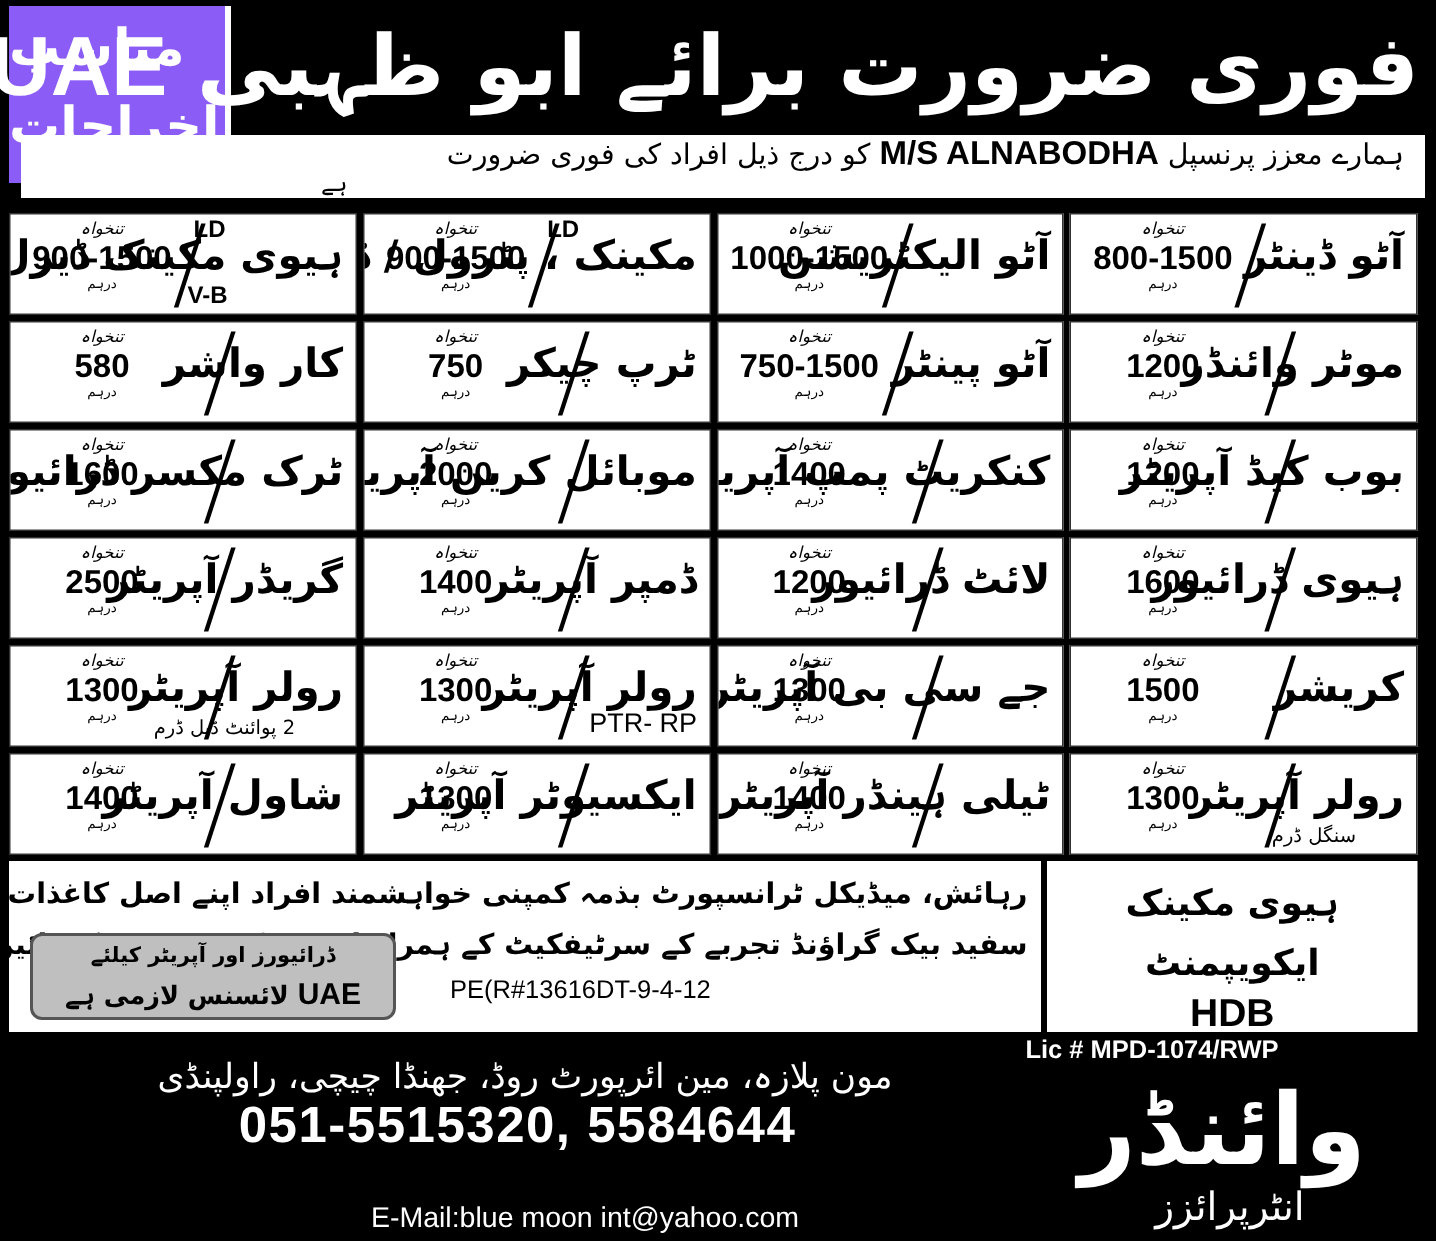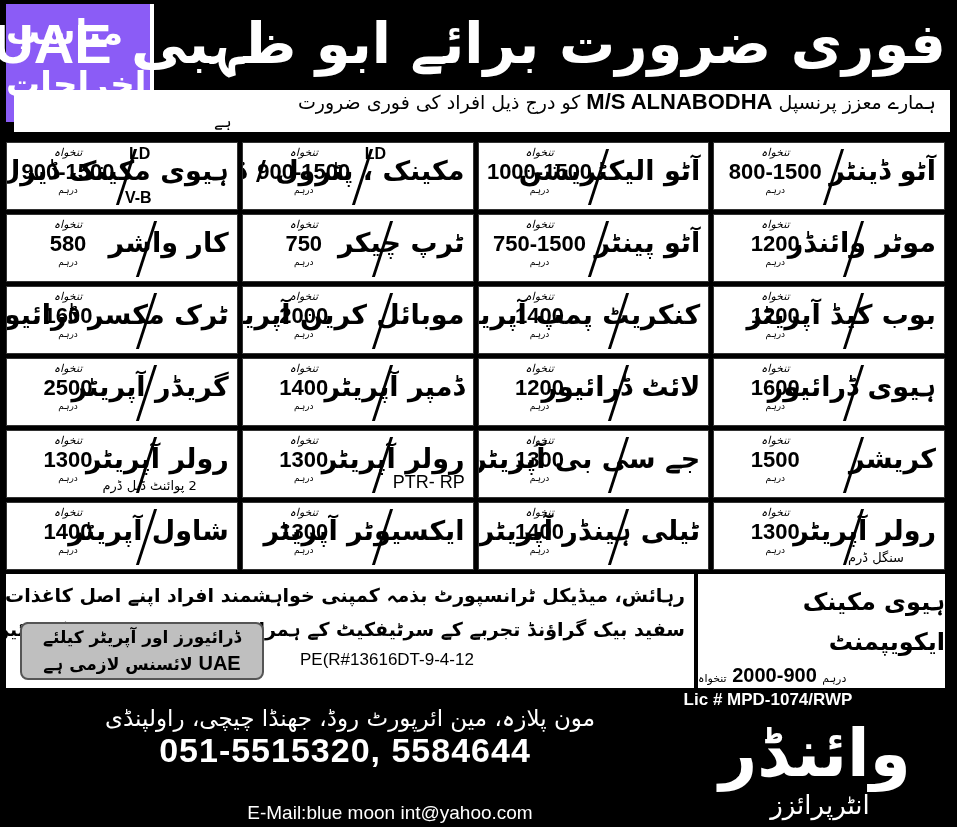--- a/index.html
+++ b/index.html
@@ -32,31 +32,31 @@
   .cell .slash { position: absolute; top: 6px; width: 3px; height: 56px; background: #000; transform: skewX(-18deg); }
   .cell .sal-wrap { position: absolute; left: 6px; top: 4px; width: 110px; text-align: center; }
   .cell .sal-label { font-size: 11px; font-style: italic; direction: rtl; line-height: 12px; display: block; }
   .cell .sal { font-family: "Liberation Sans", sans-serif; font-weight: bold; font-size: 22px; line-height: 26px; display: block; }
   .cell .cur { font-size: 9px; direction: rtl; display: block; line-height: 10px; }
   .ptr { position: absolute; left: 150px; bottom: 4px; font-family: "Liberation Sans", sans-serif; font-size: 18px; }
 
   
   .info { position: absolute; left: 6px; top: 574px; width: 939px; height: 114px; background: #fff; }
   .info .divider-v { position: absolute; left: 688px; top: 0; width: 4px; height: 114px; background: #000; }
-  .hdb-box { position: absolute; left: 692px; top: 0; width: 247px; height: 114px; }
+  .hdb-box { position: absolute; left: 692px; top: 0; width: 247px; height: 114px; text-align: center; }
   .hdb-box .t { font-size: 24px; font-weight: bold; direction: rtl; line-height: 40px; margin-top: 8px; }
   .hdb-box .code { font-family: "Liberation Sans", sans-serif; font-weight: bold; font-size: 26px; line-height: 26px; }
   .hdb-box .salrow { font-family: "Liberation Sans", sans-serif; font-weight: bold; font-size: 20px; line-height: 26px; }
   .hdb-box .salrow span.small { font-family: "DejaVu Sans", sans-serif; font-weight: normal; font-size: 11px; }
   .req1 { position: absolute; right: 260px; top: 10px; font-size: 19px; font-weight: bold; direction: rtl; white-space: nowrap; }
   .req2 { position: absolute; right: 260px; top: 44px; font-size: 19px; font-weight: bold; direction: rtl; white-space: nowrap; }
   .pe { position: absolute; left: 294px; top: 76px; font-family: "Liberation Sans", sans-serif; font-size: 17px; }
   .lic-note { position: absolute; left: 14px; top: 48px; width: 244px; height: 58px; background: #bfbfbf;
               border: 2px solid #555; border-radius: 8px; text-align: center; direction: rtl; }
-  .lic-note .a { font-size: 17px; font-weight: bold; line-height: 26px; }
+  .lic-note .a { font-size: 14px; font-weight: bold; line-height: 26px; }
   .lic-note .b { font-size: 17px; font-weight: bold; line-height: 26px; }
   .lic-note .b .uae { font-family: "Liberation Sans", sans-serif; font-size: 20px; }
 
   
   .footer { position: absolute; left: 0; top: 688px; width: 957px; height: 139px; background: #000; color: #fff; }
   .lic-tab { position: absolute; left: 638px; top: 0; width: 260px; height: 24px; background: #000; color: #fff;
              font-family: "Liberation Sans", sans-serif; font-weight: bold; font-size: 17px; line-height: 24px; text-align: center; }
   .addr { position: absolute; left: 30px; top: 14px; width: 640px; text-align: center; font-size: 23px; direction: rtl; line-height: 32px; }
   .phone1 { position: absolute; left: 20px; top: 44px; width: 650px; text-align: center; font-family: "Liberation Sans", sans-serif;
             font-weight: bold; font-size: 34px; line-height: 36px; letter-spacing: 1px; }
@@ -308,20 +308,21 @@
         <span class="sal-label">تنخواہ</span>
         <span class="sal">1300</span>
         <span class="cur">درہم</span>
       </div>
     </div>
   </div>
 
 <div class="info">
   <div class="hdb-box">
     <div class="t">ہیوی مکینک ایکویپمنٹ</div>
+    <div class="code">HDB</div>
     <div class="salrow">
       <span class="small">درہم</span>
       <span>900-2000</span>
       <span class="small">تنخواہ</span>
     </div>
   </div>
   <div class="divider-v"></div>
   <div class="req1">رہائش، میڈیکل ٹرانسپورٹ بذمہ کمپنی خواہشمند افراد اپنے اصل کاغذات، پاسپورٹ، لائسنس کی کلر کاپی اور 6 عدد تصاویر</div>
   <div class="req2">سفید بیک گراؤنڈ تجربے کے سرٹیفکیٹ کے ہمراہ اپنی Cv دفتر جمع کروائیں</div>
   <div class="pe">PE(R#13616DT-9-4-12</div>

